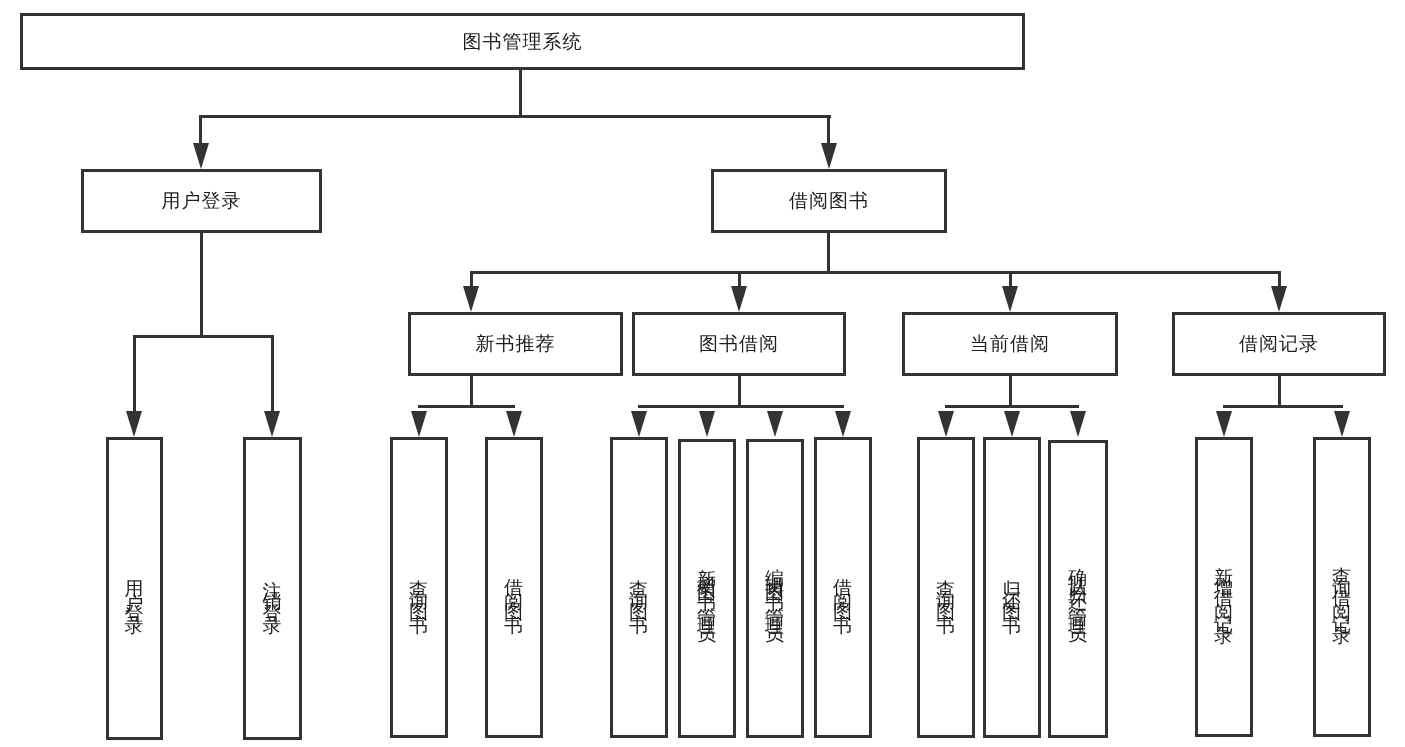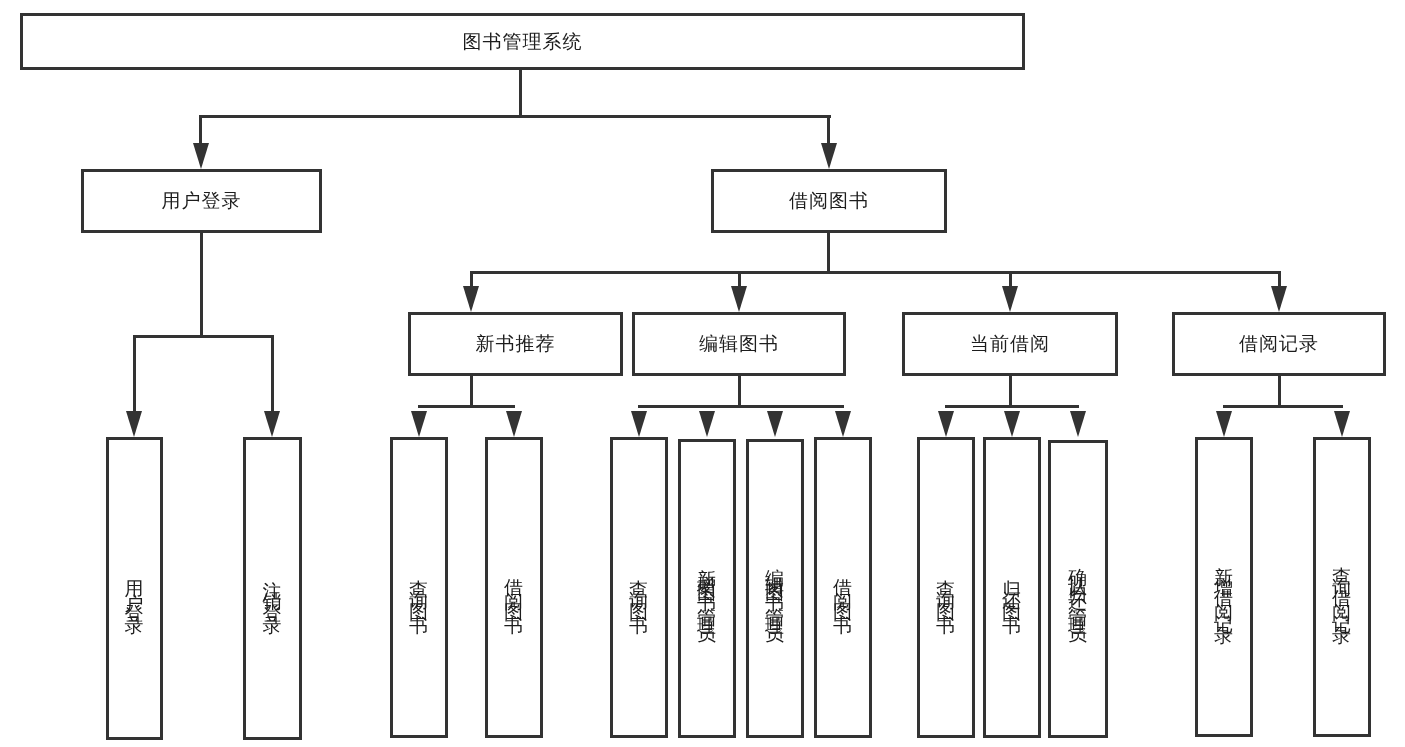--- a/index.html
+++ b/index.html
@@ -68,21 +68,21 @@
   <div class="arrow" style="left:731px;top:286px;"></div>
   <div class="vline" style="left:1009px;top:271px;height:17px;"></div>
   <div class="arrow" style="left:1002px;top:286px;"></div>
   <div class="vline" style="left:1278px;top:271px;height:17px;"></div>
   <div class="arrow" style="left:1271px;top:286px;"></div>
 
   <div class="box" style="left:362px;top:312px;width:215px;height:64px;margin-left:46px;">
     <span class="label">新书推荐</span>
   </div>
   <div class="box" style="left:632px;top:312px;width:214px;height:64px;">
-    <span class="label">编辑图书</span>
+    <span class="label">图书借阅</span>
   </div>
   <div class="box" style="left:1172px;top:312px;width:214px;height:64px;">
     <span class="label">借阅记录</span>
   </div>
   <div class="box" style="left:902px;top:312px;width:216px;height:64px;">
     <span class="label">当前借阅</span>
   </div>
 
   <div class="vline" style="left:470px;top:375px;height:32px;"></div>
   <div class="hline" style="left:418px;top:405px;width:97px;"></div>

